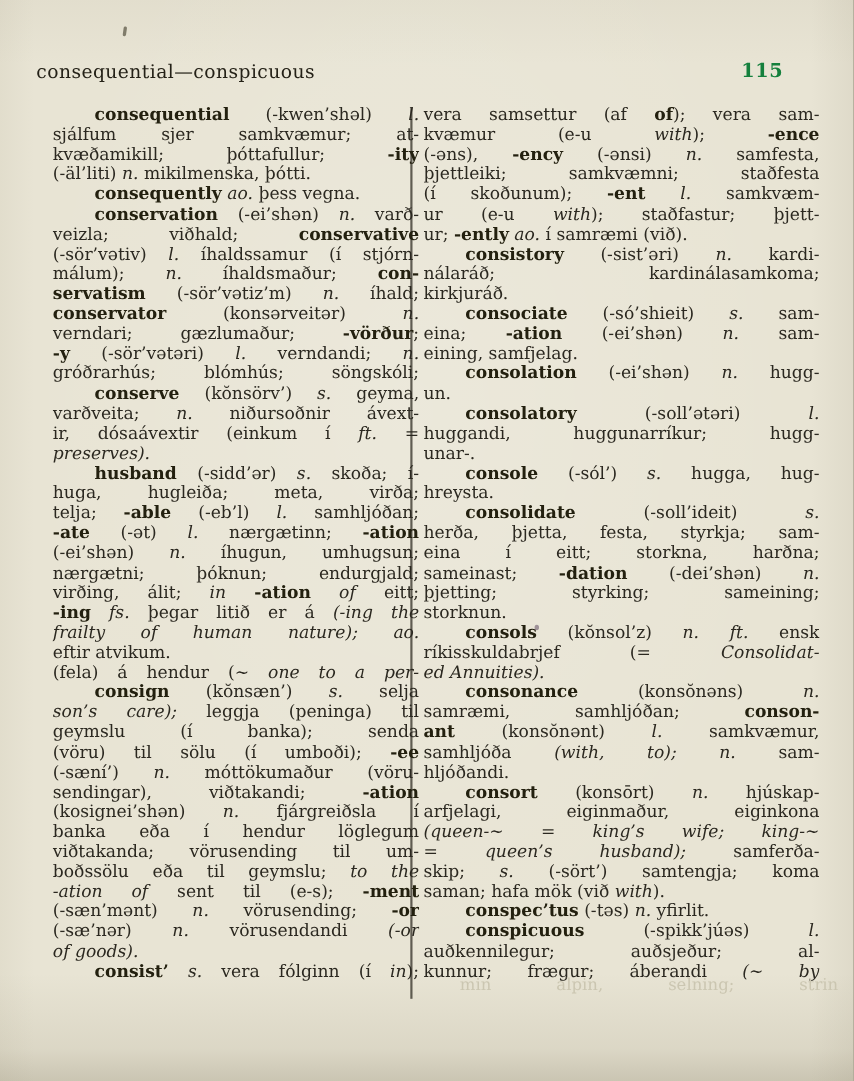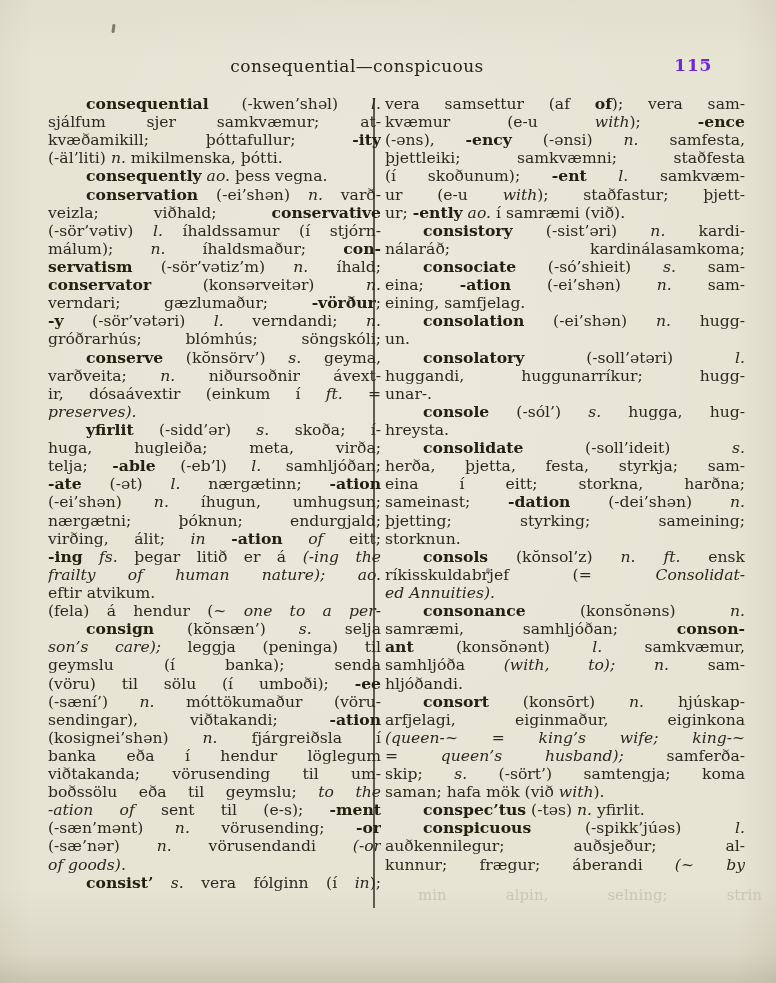--- a/index.html
+++ b/index.html
@@ -11,26 +11,26 @@
   }
   .page::before{
     content:"";position:absolute;inset:0;pointer-events:none;
     background:
       radial-gradient(ellipse at 48% 38%, rgba(255,255,255,0.16), rgba(255,255,255,0) 62%),
       linear-gradient(to right, rgba(120,110,80,0.06), rgba(0,0,0,0) 4%, rgba(0,0,0,0) 95%, rgba(110,100,75,0.08) 100%),
       linear-gradient(to bottom, rgba(120,110,80,0.05), rgba(0,0,0,0) 6%, rgba(0,0,0,0) 90%, rgba(110,100,70,0.10) 97%, rgba(95,86,58,0.22) 100%);
   }
   .header{position:absolute;top:56px;left:33px;width:712px;height:24px;}
   .htitle{
-    position:absolute;left:0;top:0;width:648px;text-align:center;
+    position:absolute;left:0;top:0;width:648px;text-align:left;
     font-size:17px;letter-spacing:0.4px;color:#242117;
   }
   .hpage{
     position:absolute;right:33px;top:-1px;
-    font-size:17.5px;font-weight:bold;color:#6d28d9;letter-spacing:0.5px;
+    font-size:17.5px;font-weight:bold;color:#15803d;letter-spacing:0.5px;
   }
   .col{position:absolute;top:95px;font-size:15.6px;line-height:18.12px;}
   .col-left{left:48px;width:333px;}
   .col-right{left:385px;width:360px;}
   .divider{
     position:absolute;left:373px;top:98px;width:1.6px;height:810px;
     background:#46433a;opacity:.85;
   }
   .line{text-align:justify;text-align-last:justify;height:18.12px;overflow:hidden;}
   .line.nj{text-align-last:auto;}
@@ -76,21 +76,21 @@
       <div class="line"><span>málum); </span><span class="i">n.</span><span> íhaldsmaður; </span><span class="b">con-</span></div>
       <div class="line"><span class="b">servatism</span><span> (-sör’vətiz’m) </span><span class="i">n.</span><span> íhald;</span></div>
       <div class="line"><span class="b">conservator</span><span> (konsərveitər) </span><span class="i">n.</span></div>
       <div class="line"><span>verndari; gæzlumaður; </span><span class="b">-vörður</span><span>;</span></div>
       <div class="line"><span class="b">-y</span><span> (-sör’vətəri) </span><span class="i">l.</span><span> verndandi; </span><span class="i">n.</span></div>
       <div class="line"><span>gróðrarhús; blómhús; söngskóli;</span></div>
       <div class="line ind"><span class="b">conserve</span><span> (kŏnsörv’) </span><span class="i">s.</span><span> geyma,</span></div>
       <div class="line"><span>varðveita; </span><span class="i">n.</span><span> niðursoðnir ávext-</span></div>
       <div class="line"><span>ir, dósaávextir (einkum í </span><span class="i">ft.</span><span> =</span></div>
       <div class="line nj"><span class="i">preserves).</span></div>
-      <div class="line ind"><span class="b">yfirlit</span><span> (-sidd’ər) </span><span class="i">s.</span><span> skoða; í-</span></div>
+      <div class="line ind"><span class="b">husband</span><span> (-sidd’ər) </span><span class="i">s.</span><span> skoða; í-</span></div>
       <div class="line"><span>huga, hugleiða; meta, virða;</span></div>
       <div class="line"><span>telja; </span><span class="b">-able</span><span> (-eb’l) </span><span class="i">l.</span><span> samhljóðan;</span></div>
       <div class="line"><span class="b">-ate</span><span> (-ət) </span><span class="i">l.</span><span> nærgætinn; </span><span class="b">-ation</span></div>
       <div class="line"><span>(-ei’shən) </span><span class="i">n.</span><span> íhugun, umhugsun;</span></div>
       <div class="line"><span>nærgætni; þóknun; endurgjald;</span></div>
       <div class="line"><span>virðing, álit; </span><span class="i">in</span><span> </span><span class="b">-ation</span><span> </span><span class="i">of</span><span> eitt;</span></div>
       <div class="line"><span class="b">-ing</span><span> </span><span class="i">fs.</span><span> þegar litið er á </span><span class="i">(-ing the</span></div>
       <div class="line"><span class="i">frailty of human nature); ao.</span></div>
       <div class="line nj"><span>eftir atvikum.</span></div>
       <div class="line"><span>(fela) á hendur (~ </span><span class="i">one to a per-</span></div>
@@ -113,20 +113,21 @@
   <div class="col col-right" id="col-right">
       <div class="line"><span>vera samsettur (af </span><span class="b">of</span><span>); vera sam-</span></div>
       <div class="line"><span>kvæmur (e-u </span><span class="i">with</span><span>); </span><span class="b">-ence</span></div>
       <div class="line"><span>(-əns), </span><span class="b">-ency</span><span> (-ənsi) </span><span class="i">n.</span><span> samfesta,</span></div>
       <div class="line"><span>þjettleiki; samkvæmni; staðfesta</span></div>
       <div class="line"><span>(í skoðunum); </span><span class="b">-ent</span><span> </span><span class="i">l.</span><span> samkvæm-</span></div>
       <div class="line"><span>ur (e-u </span><span class="i">with</span><span>); staðfastur; þjett-</span></div>
       <div class="line nj"><span>ur; </span><span class="b">-ently</span><span> </span><span class="i">ao.</span><span> í samræmi (við).</span></div>
       <div class="line ind"><span class="b">consistory</span><span> (-sist’əri) </span><span class="i">n.</span><span> kardi-</span></div>
       <div class="line"><span>nálaráð; kardinálasamkoma;</span></div>
+      <div class="line nj"><span>kirkjuráð.</span></div>
       <div class="line ind"><span class="b">consociate</span><span> (-só’shieit) </span><span class="i">s.</span><span> sam-</span></div>
       <div class="line"><span>eina; </span><span class="b">-ation</span><span> (-ei’shən) </span><span class="i">n.</span><span> sam-</span></div>
       <div class="line nj"><span>eining, samfjelag.</span></div>
       <div class="line ind"><span class="b">consolation</span><span> (-ei’shən) </span><span class="i">n.</span><span> hugg-</span></div>
       <div class="line nj"><span>un.</span></div>
       <div class="line ind"><span class="b">consolatory</span><span> (-soll’ətəri) </span><span class="i">l.</span></div>
       <div class="line"><span>huggandi, huggunarríkur; hugg-</span></div>
       <div class="line nj"><span>unar-.</span></div>
       <div class="line ind"><span class="b">console</span><span> (-sól’) </span><span class="i">s.</span><span> hugga, hug-</span></div>
       <div class="line nj"><span>hreysta.</span></div>

